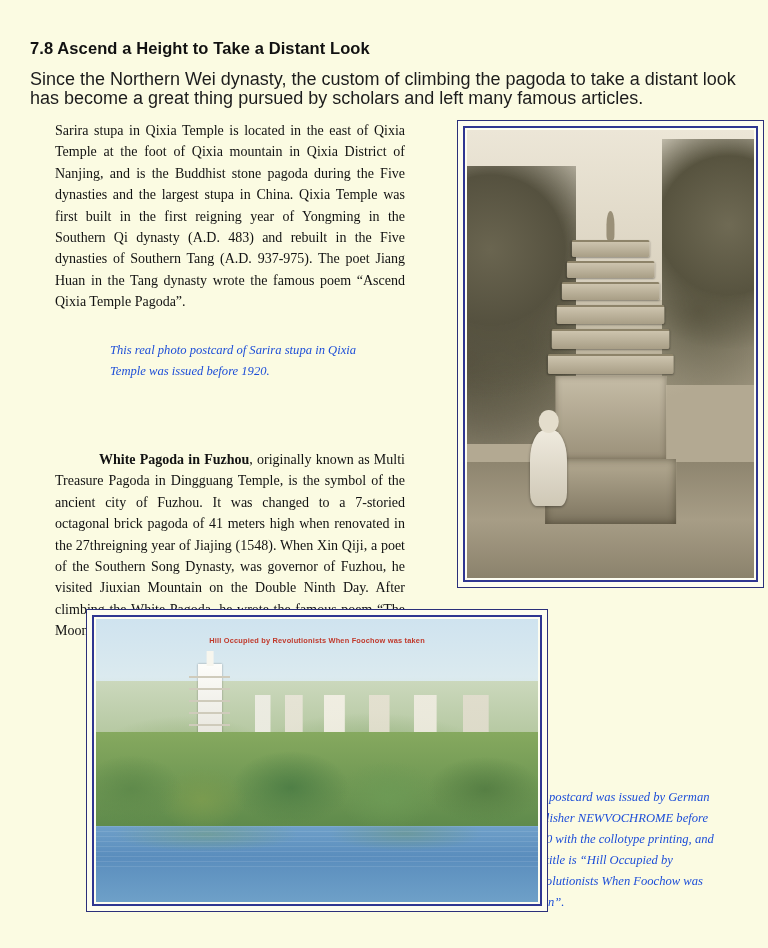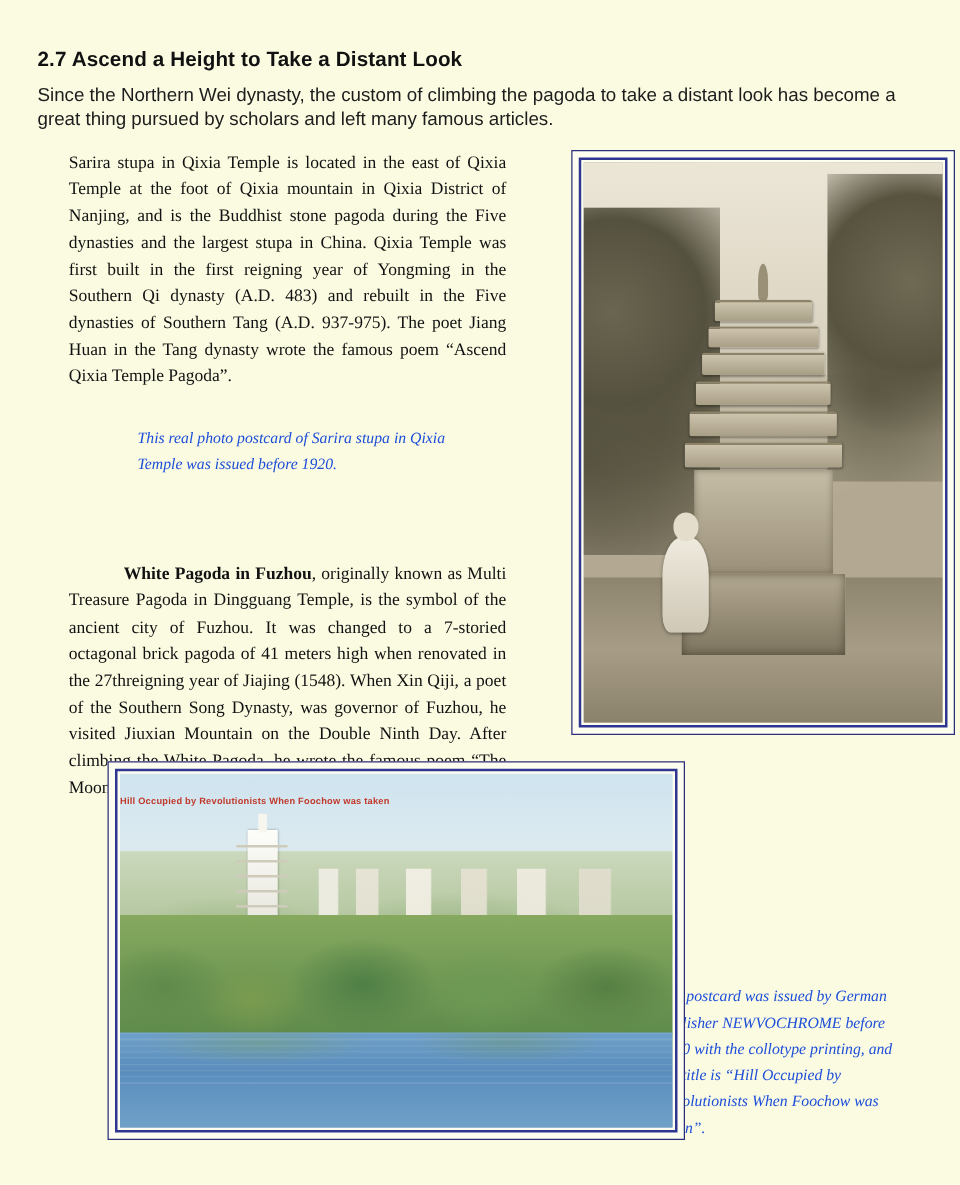--- a/index.html
+++ b/index.html
@@ -31,21 +31,21 @@
     font-size: 16.5px;
     letter-spacing: 0.1px;
     color: #111;
   }
   .section-intro {
     position: absolute;
     left: 30px;
     top: 52px;
     width: 706px;
     font-family: "Liberation Sans", sans-serif;
-    font-size: 15px;
+    font-size: 18px;
     line-height: 19px;
     color: #1c1c1c;
     text-align: left;
   }
 
   
   .para {
     position: absolute;
     font-family: "Liberation Serif", serif;
     font-size: 14px;
@@ -229,20 +229,21 @@
     background: linear-gradient(#cfe2ee 0%, #d7e7ef 22%, #cfe0d9 32%, #bcd0b3 45%, #9bbd8c 60%, #7fae7a 72%, #5d93c4 85%, #4d86bb 100%);
   }
   .postcard .pc-sky {
     position: absolute;
     left: 0; top: 0; right: 0; height: 34%;
     background: linear-gradient(#cfe3ef, #dbeaef 60%, #d6e3d8 100%);
   }
   .postcard .pc-title {
     position: absolute;
     left: 0; right: 0; top: 6%;
+    text-align: center;
     font-family: "Liberation Sans", sans-serif;
     font-size: 7.4px;
     font-weight: bold;
     letter-spacing: 0.2px;
     color: #c0392b;
   }
   .postcard .hillside {
     position: absolute;
     left: 0; right: 0; top: 22%; height: 30%;
     background:
@@ -312,21 +313,21 @@
       repeating-linear-gradient(180deg, rgba(255,255,255,0.10) 0 1px, rgba(255,255,255,0) 1px 5px),
       radial-gradient(ellipse 30% 60% at 25% 20%, rgba(120,160,110,0.45) 0%, rgba(120,160,110,0) 70%),
       radial-gradient(ellipse 25% 60% at 70% 18%, rgba(110,150,100,0.4) 0%, rgba(110,150,100,0) 70%);
   }
 </style>
 </head>
 <body>
 
 <div class="page">
 
-  <h1 class="section-title">2.7 Ascend a Height to Take a Distant Look</h1>
+  <h1 class="section-title">7.8 Ascend a Height to Take a Distant Look</h1>
 
   <p class="section-intro">Since the Northern Wei dynasty, the custom of climbing the pagoda to take a distant look has become a great thing pursued by scholars and left many famous articles.</p>
 
   <p class="para" id="para-sarira">Sarira stupa in Qixia Temple is located in the east of Qixia Temple at the foot of Qixia mountain in Qixia District of Nanjing, and is the Buddhist stone pagoda during the Five dynasties and the largest stupa in China. Qixia Temple was first built in the first reigning year of Yongming in the Southern Qi dynasty (A.D. 483) and rebuilt in the Five dynasties of Southern Tang (A.D. 937-975). The poet Jiang Huan in the Tang dynasty wrote the famous poem “Ascend Qixia Temple Pagoda”.</p>
 
   <p class="para" id="para-fuzhou"><span class="lead">White Pagoda in Fuzhou</span><span>, originally known as Multi Treasure Pagoda in Dingguang Temple, is the symbol of the ancient city of Fuzhou. It was changed to a 7-storied octagonal brick pagoda of 41 meters high when renovated in the 27threigning year of Jiajing (1548). When Xin Qiji, a poet of the Southern Song Dynasty, was governor of Fuzhou, he visited Jiuxian Mountain on the Double Ninth Day. After climbing the White Pagoda, he wrote the famous poem “The Moon Over The West River”.</span></p>
 
   <p class="caption" id="caption-sarira">This real photo postcard of Sarira stupa in Qixia Temple was issued before 1920.</p>
 
   <p class="caption" id="caption-foochow">The postcard was issued by German publisher NEWVOCHROME before 1900 with the collotype printing, and the title is “Hill Occupied by Revolutionists When Foochow was taken”.</p>

